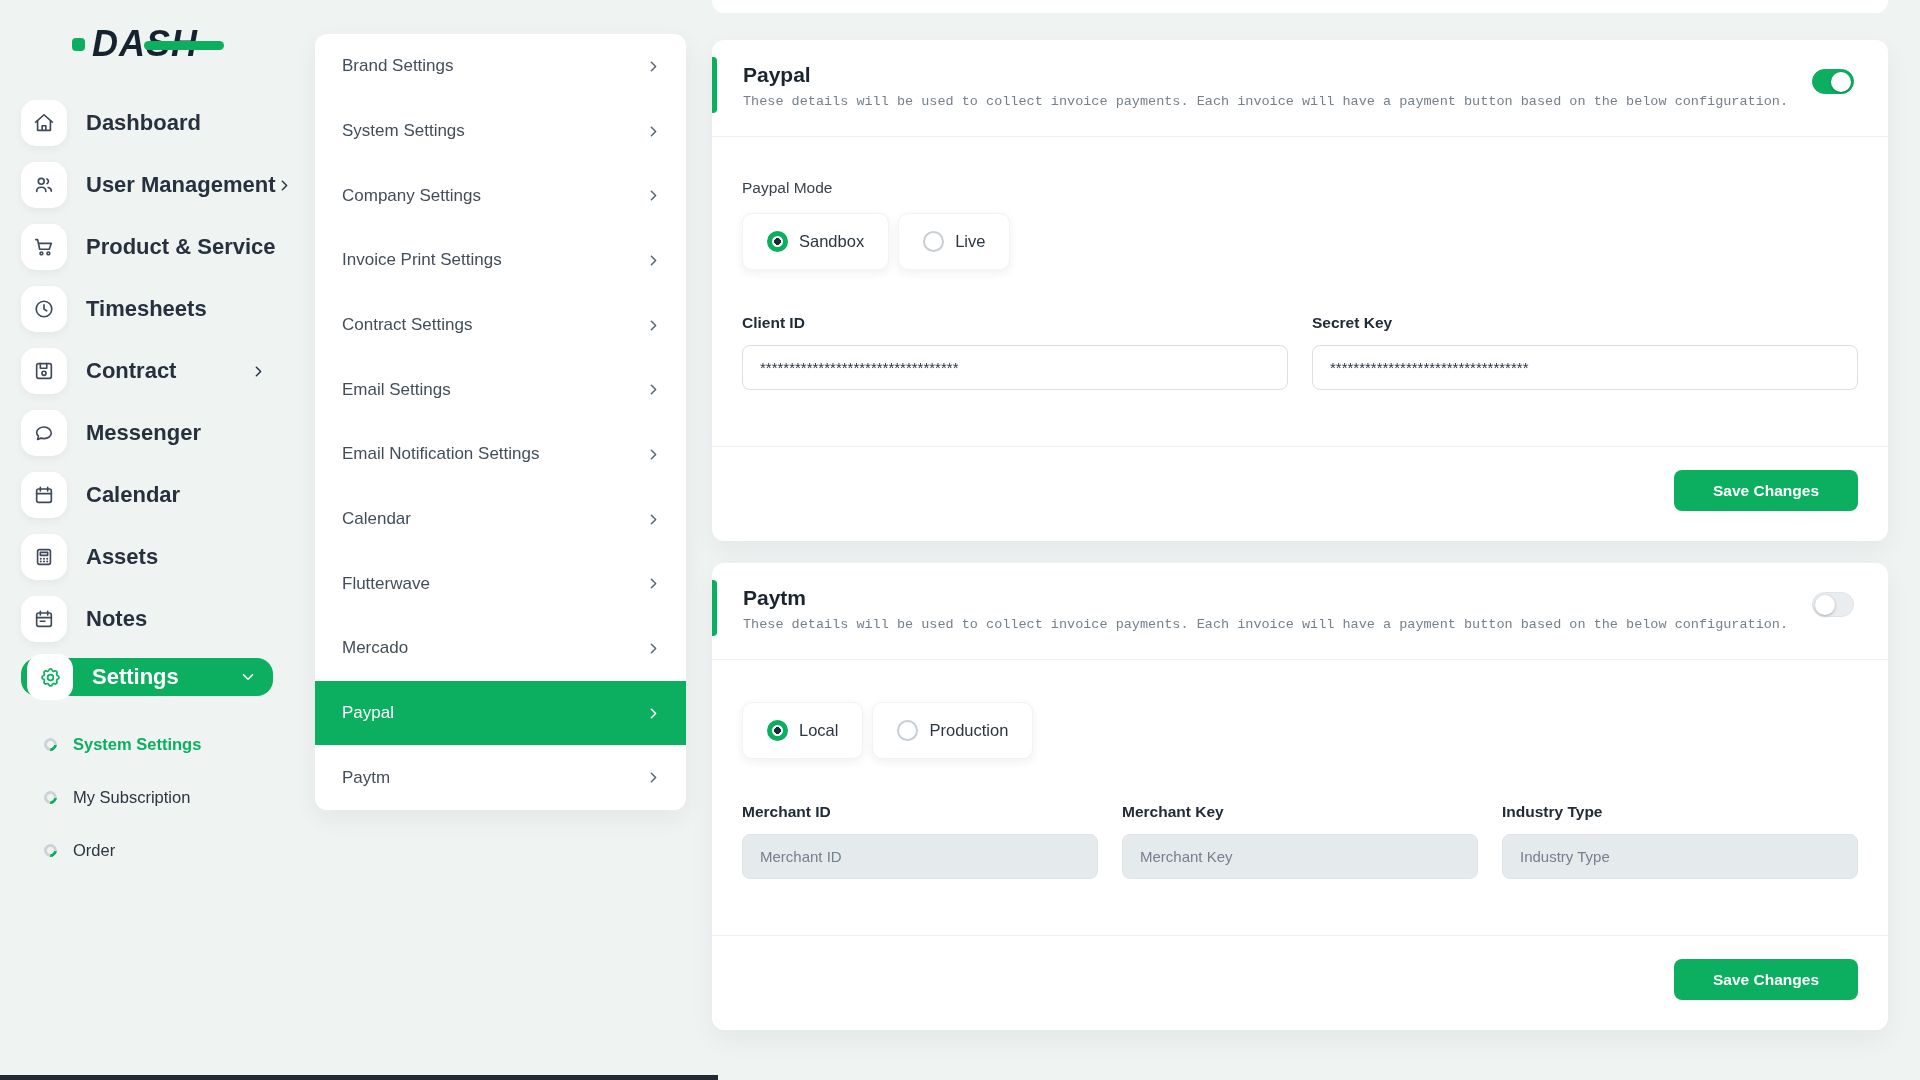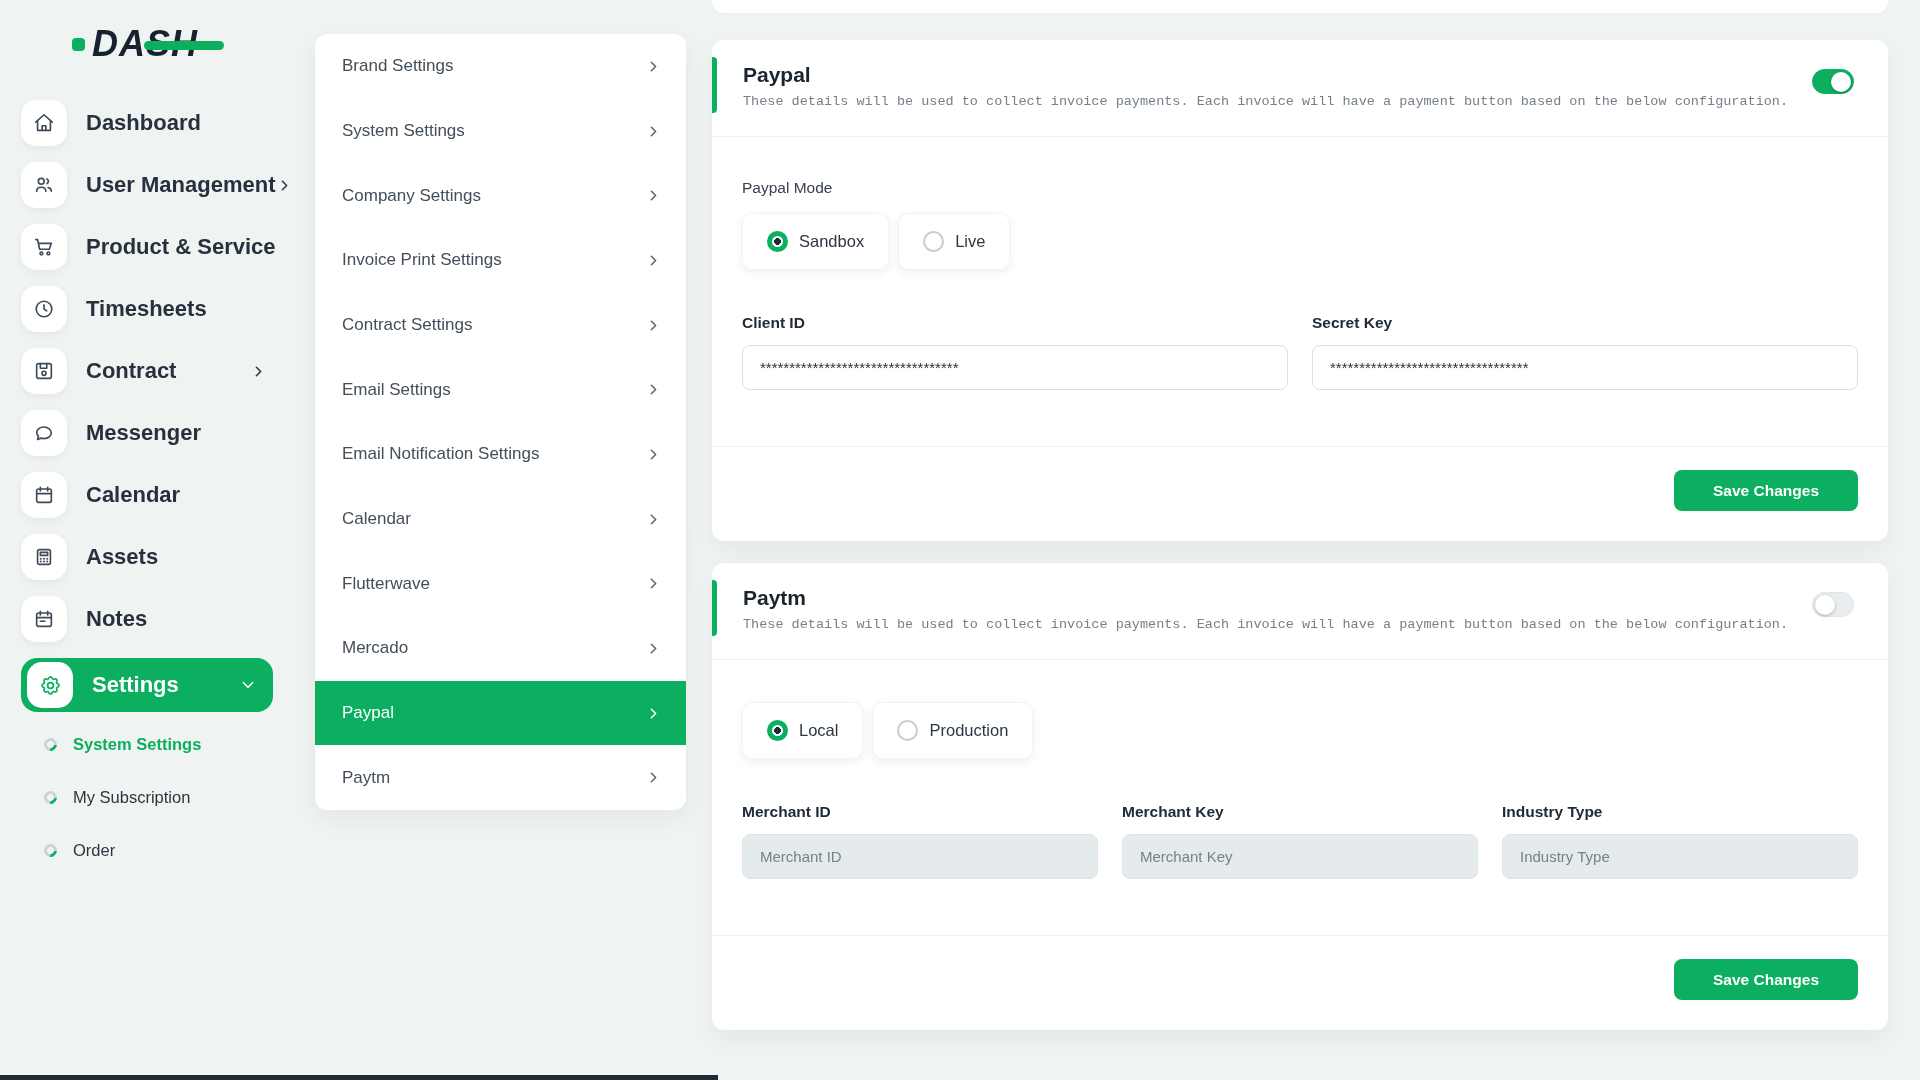--- a/index.html
+++ b/index.html
@@ -14,21 +14,21 @@
   .logo-dot{ width:13px; height:13px; border-radius:4px; background:var(--green); margin-right:7px; }
   .logo-text{ position:relative; font-size:36px; font-weight:800; font-style:italic; letter-spacing:1px; color:#16222E; line-height:1; }
   .logo-bar{ position:absolute; right:-26px; top:15px; width:80px; height:9px; border-radius:5px; background:var(--green); }
 
   .nav{ position:absolute; left:21px; top:100px; width:252px; }
   .nav-item{ display:flex; align-items:center; height:46px; margin-bottom:16px; width:246px; cursor:pointer; }
   .tile{ width:46px; height:46px; border-radius:15px; background:#fff; display:flex; align-items:center; justify-content:center;
          box-shadow:0 3px 8px rgba(25,39,52,.05); color:#3e4a58; flex:0 0 46px; }
   .nav-label{ margin-left:19px; font-size:22px; font-weight:600; color:#27313d; white-space:nowrap; }
   .nav-chev{ margin-left:auto; display:flex; color:#2c3640; }
-  .nav-item.active{ width:252px; height:54px; border-radius:16px; background:var(--green); padding:0 16px 0 6px; margin-bottom:12px; }
+  .nav-item.active{ width:252px; height:38px; border-radius:16px; background:var(--green); padding:0 16px 0 6px; margin-bottom:12px; }
   .nav-item.active .tile{ color:var(--green); box-shadow:none; }
   .nav-item.active .nav-label{ color:#fff; font-weight:700; }
   .nav-item.active .nav-chev{ color:#fff; }
 
   .sub-nav{ position:absolute; left:0; top:718px; width:300px; }
   .sub-item{ display:flex; align-items:center; height:53px; padding-left:44px; cursor:pointer; }
   .bullet{ width:13px; height:13px; border-radius:50%; border:3px solid #ccd3d8; border-bottom-color:var(--green);
            transform:rotate(-40deg); margin-right:16px; flex:0 0 13px; }
   .sub-label{ font-size:16.5px; color:#2c3640; }
   .sub-item.active .sub-label{ color:var(--green); font-weight:700; }

